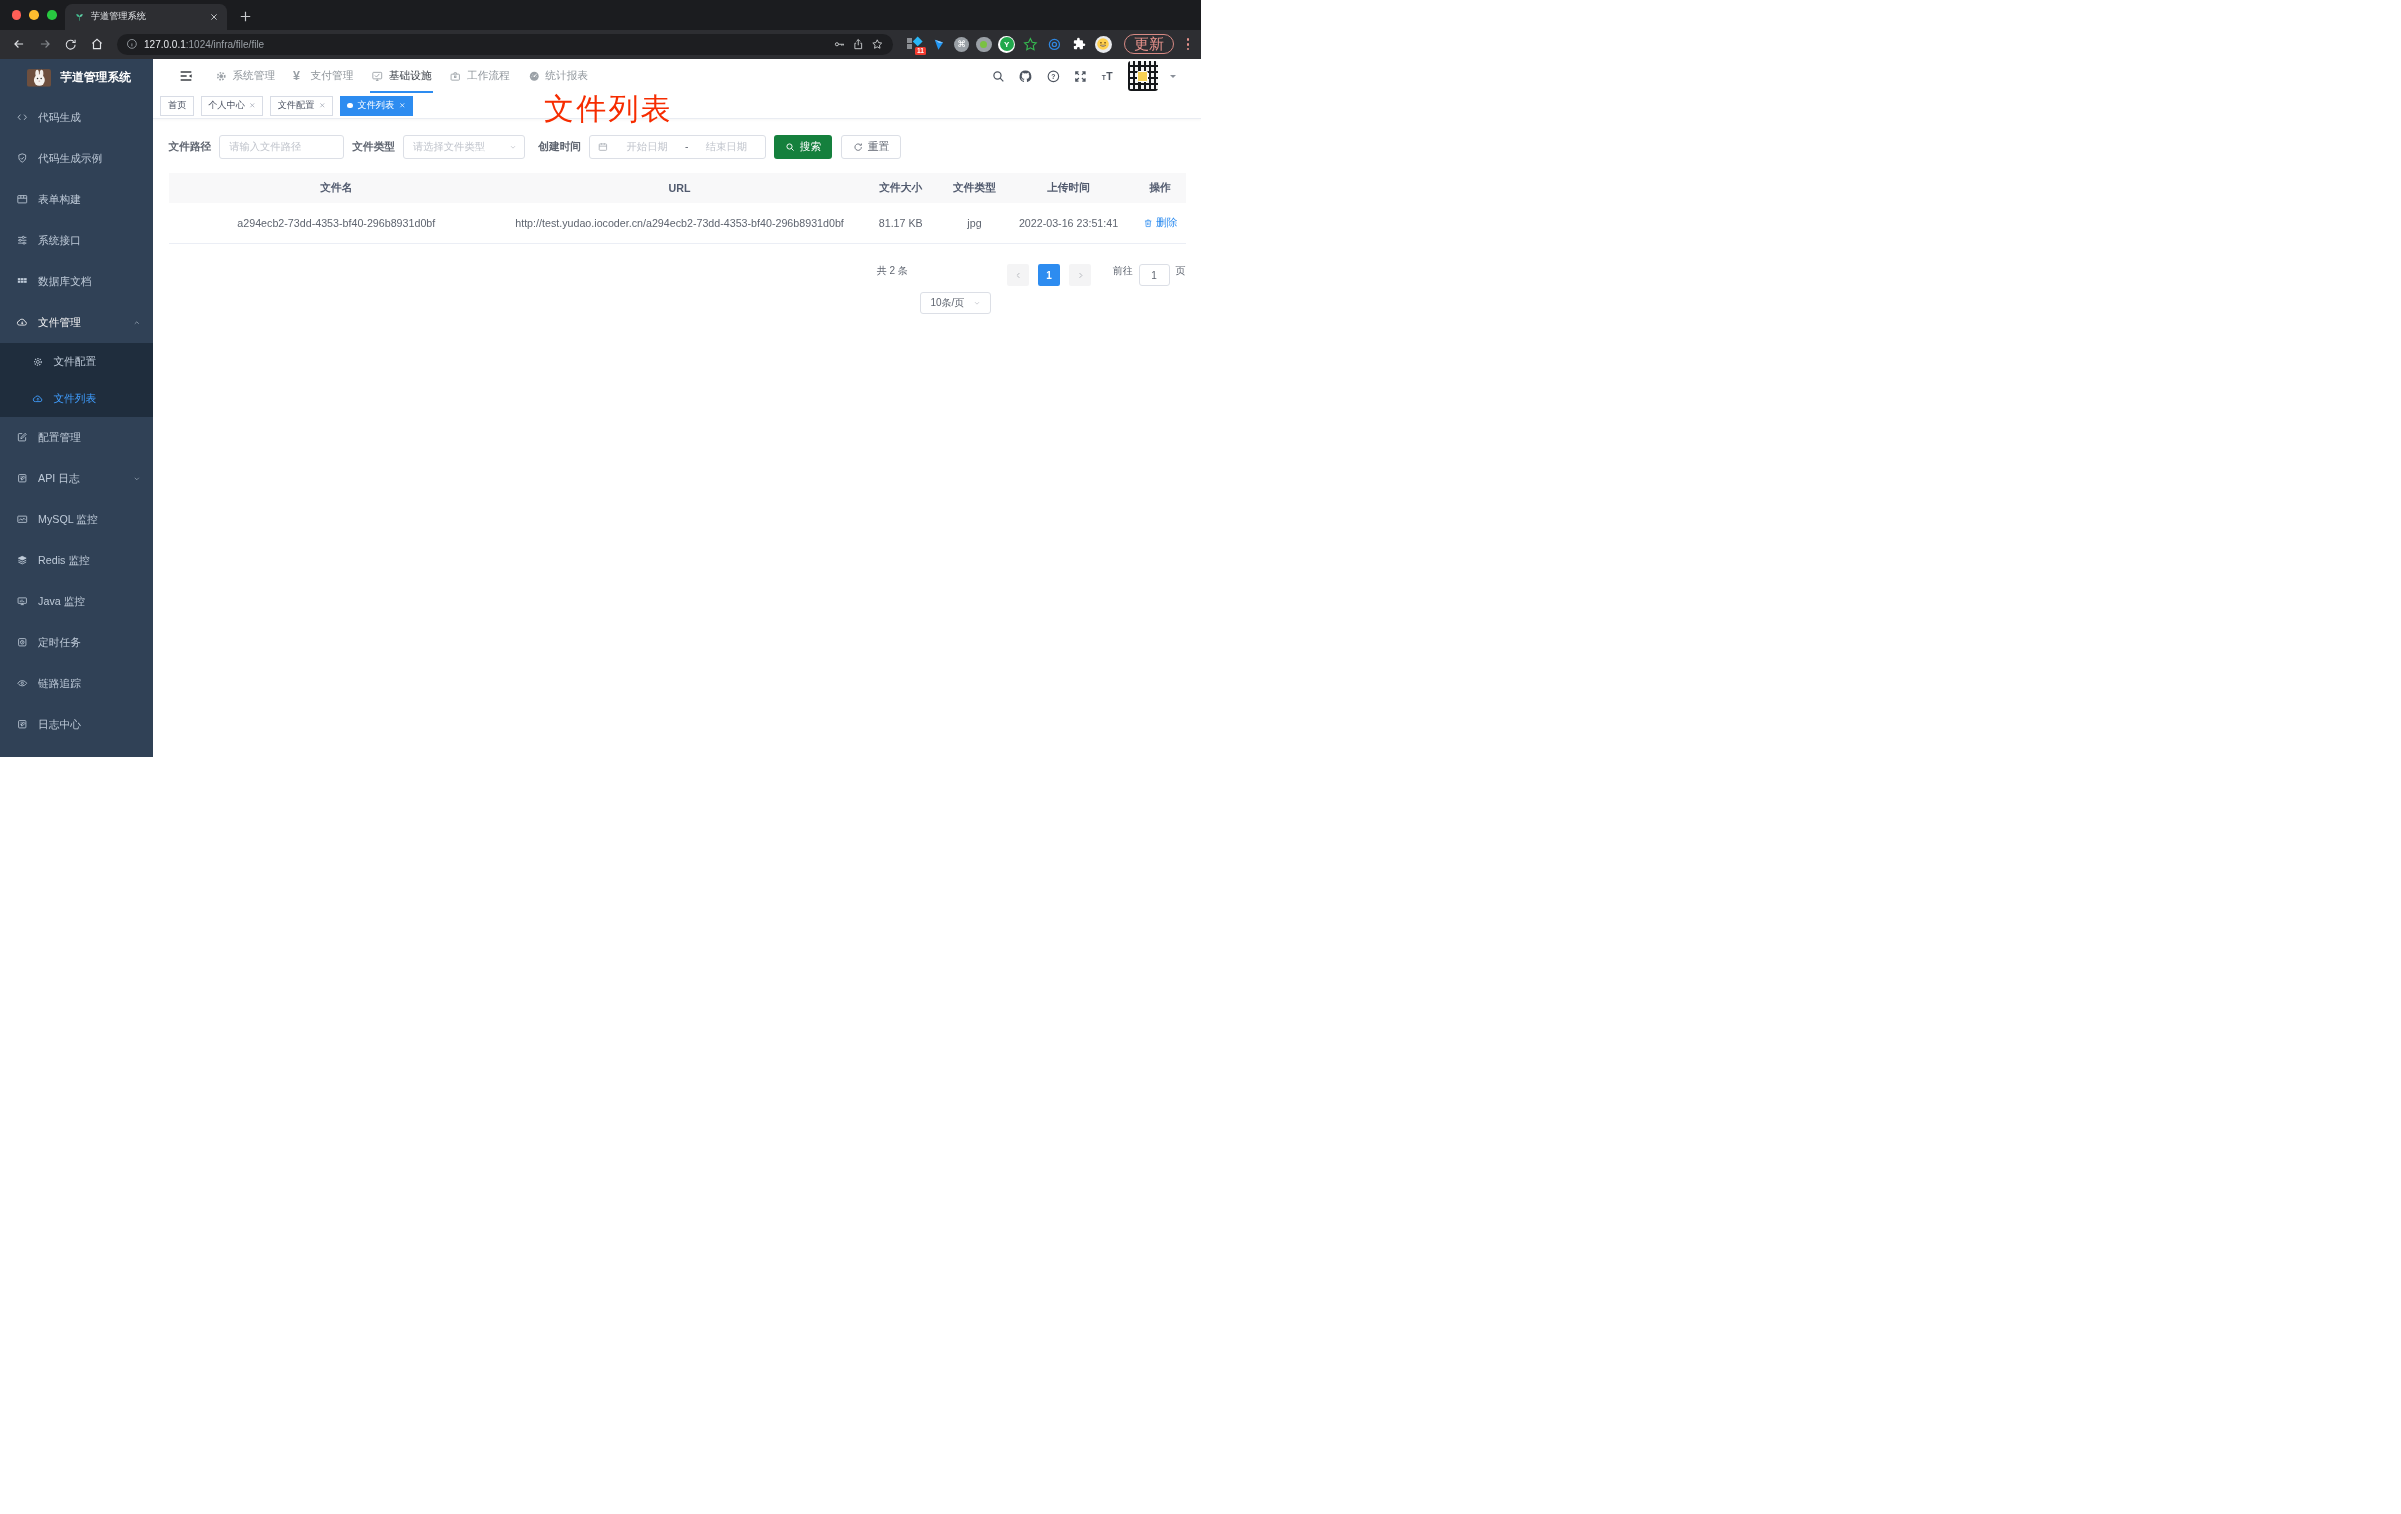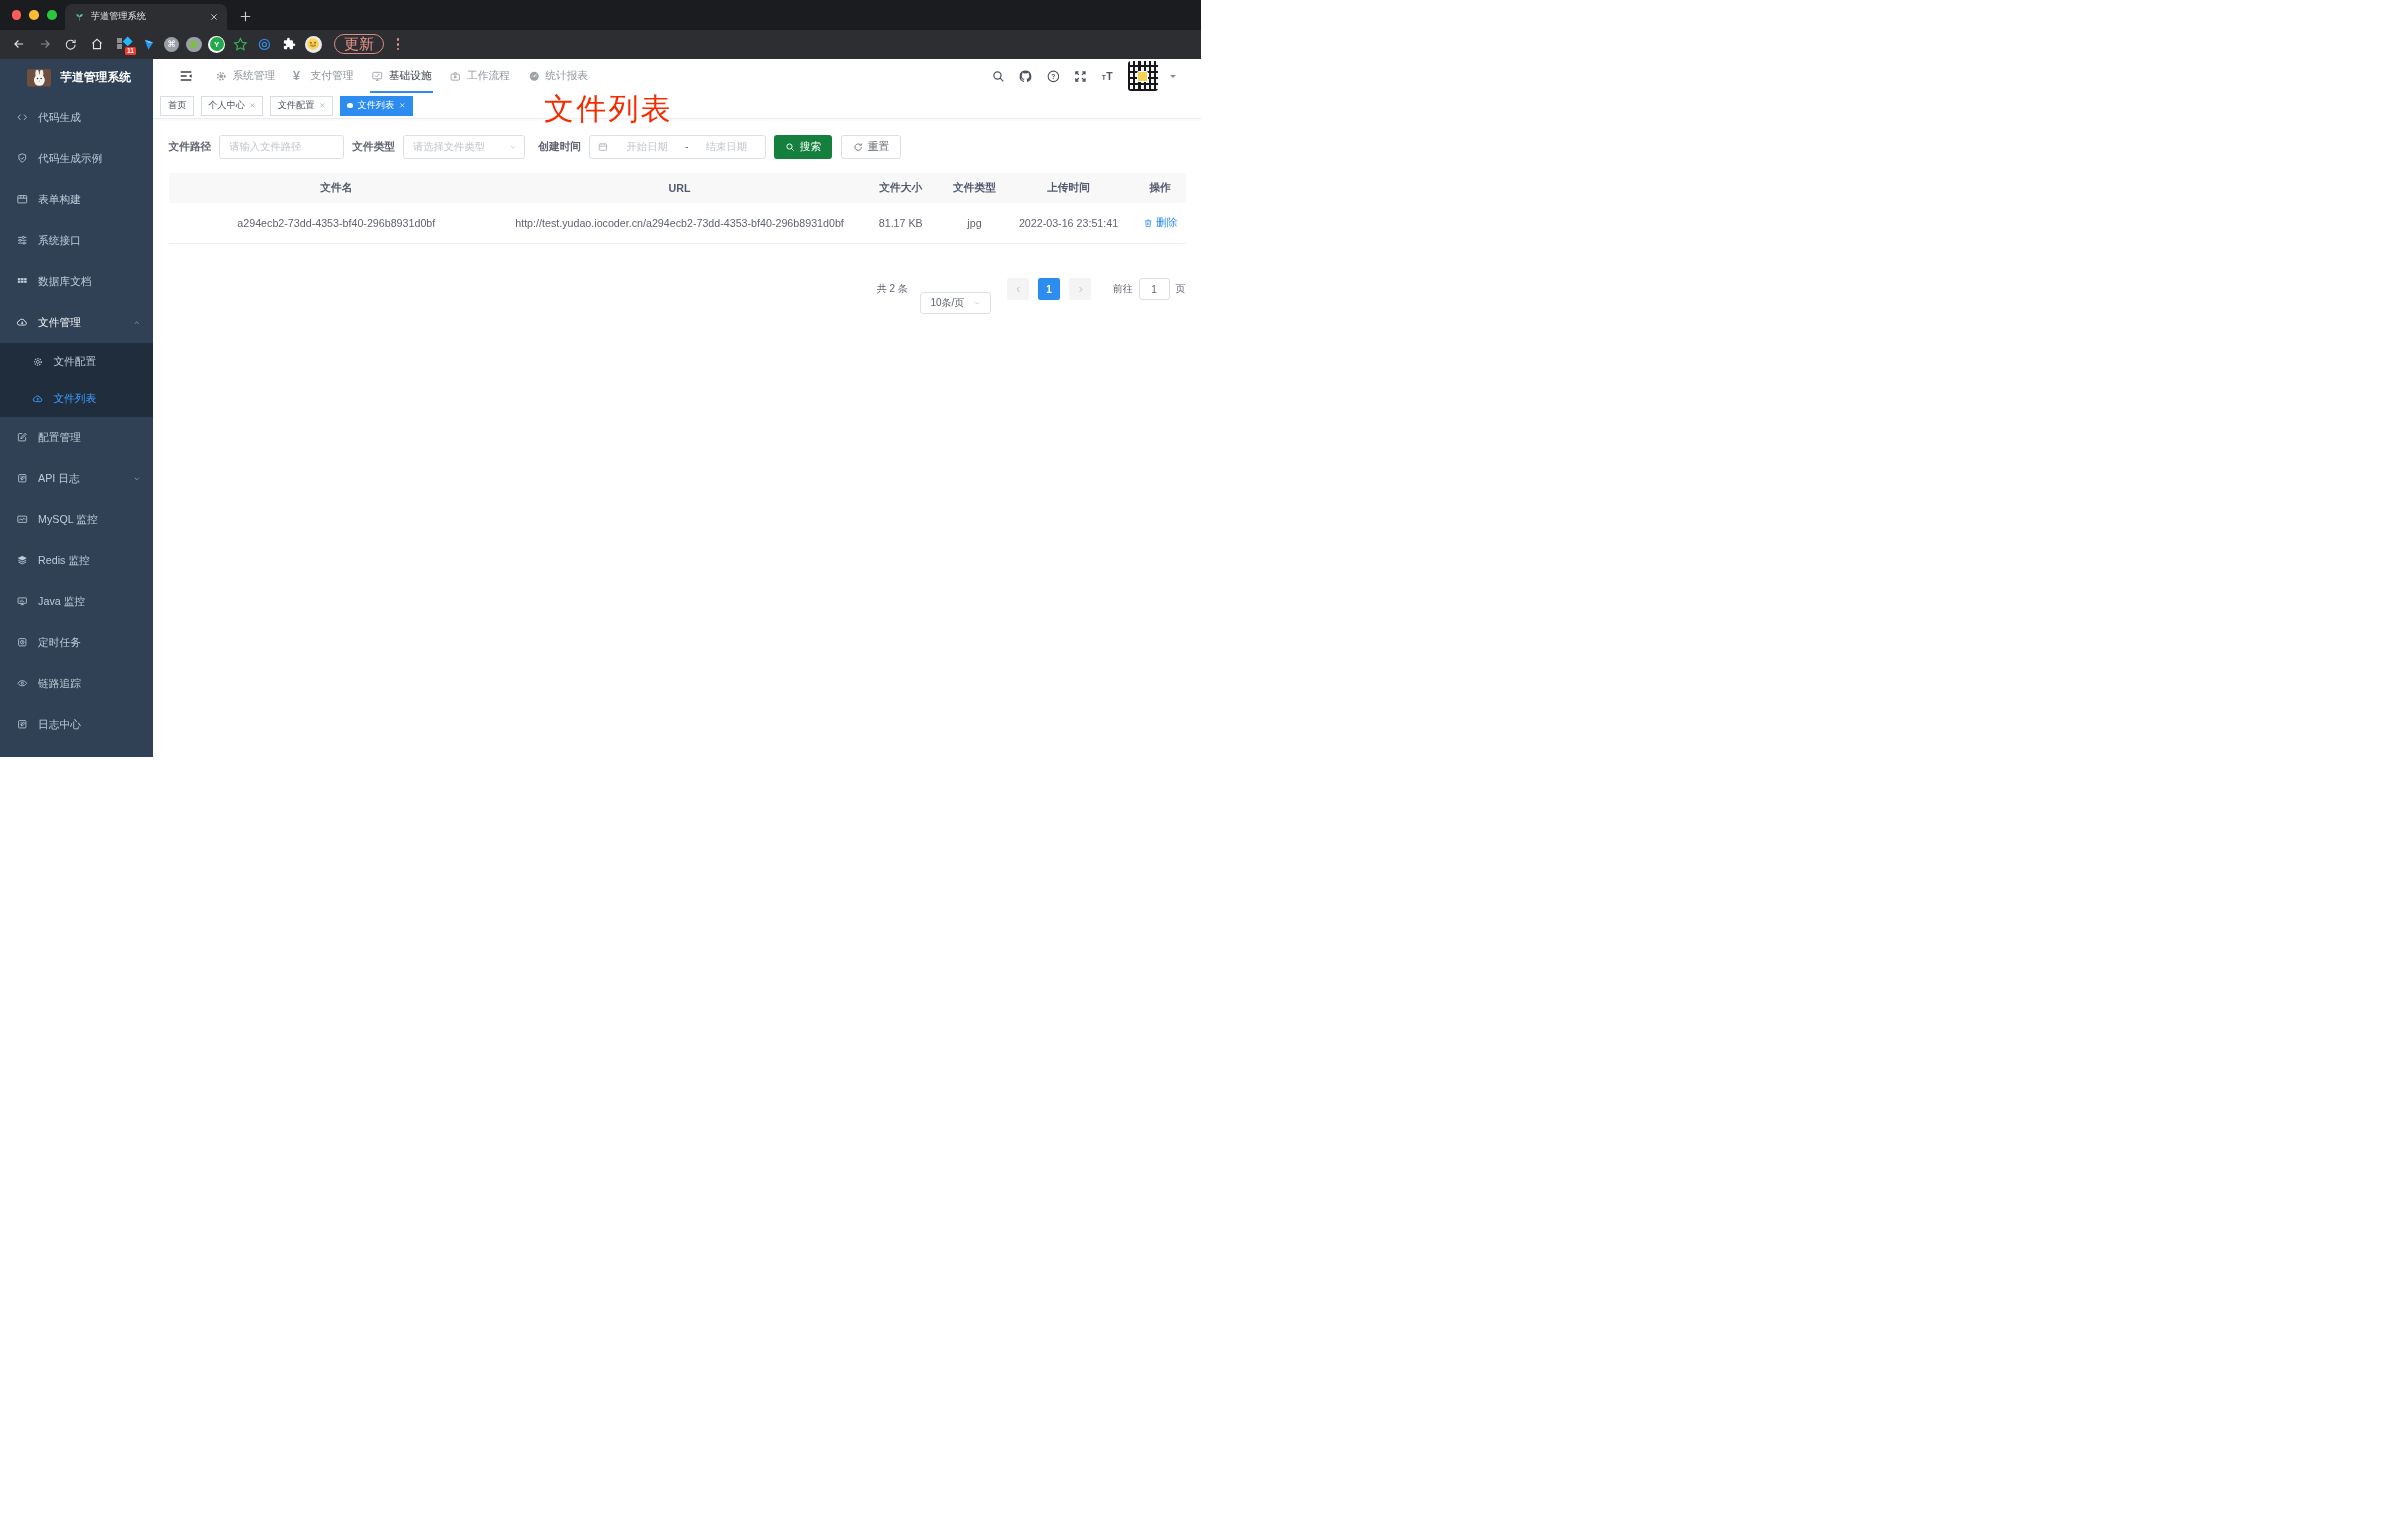--- a/index.html
+++ b/index.html
@@ -109,21 +109,21 @@
                 display:grid; place-items:center; color:#5f6368; cursor:pointer; }
 
   table { width:100%; border-collapse:collapse; table-layout:fixed; }
   thead th { background:#f8f8f9; height:30px; font-size:10.7px; color:#515a6e; font-weight:700; text-align:center; }
   tbody td { text-align:center; font-size:10.7px; color:#5f6570; border-bottom:0.7px solid #ebeef5;
              padding:11px 5.9px; line-height:1.55; }
   td.wrap { word-break:break-all; }
   .op-link { color:#2d8cf0; display:inline-flex; align-items:center; gap:3px; cursor:pointer; }
   .op-link svg { width:10.3px; height:10.3px; }
 
-  .pager { display:flex; align-items:center; justify-content:flex-end; margin-top:20px; font-size:10px; color:#5f6570; }
+  .pager { display:flex; justify-content:flex-end; margin-top:20px; font-size:10px; color:#5f6570; }
   .p-total { margin-right:12.5px; }
   .psel { width:71px; height:21.4px; border:0.7px solid #dcdfe6; border-radius:3px; display:flex; align-items:center;
           justify-content:center; gap:8.9px; color:#5f6570; margin-right:16px; cursor:pointer;margin-top:28px; }
   .pbtn { min-width:21.4px; height:21.4px; background:#f4f4f5; border-radius:2.2px; display:grid; place-items:center;
           color:#aeb1b7; cursor:pointer; }
   .pcur { background:#2d8cf0; color:#fff; font-weight:700; font-size:10px; margin:0 9.6px; }
   .pnext { margin-right:22px; }
   .goto-lbl { margin-right:5.9px; }
   .goto-input { width:31px; height:21.4px; border:0.7px solid #dcdfe6; border-radius:3px; text-align:center;
                 font-size:10px; color:#5f6570; outline:none; margin-right:5.9px; font-family:inherit; }
@@ -171,20 +171,37 @@
       <svg width="13.3" height="13.3" viewBox="0 0 24 24" fill="none" stroke="currentColor" stroke-width="2">
           <path d="M20 12a8 8 0 1 1-2.3-5.6"></path>
           <path d="M20 3v5h-5" fill="none"></path>
         </svg>
       </span>
     <span class="tbtn">
       <svg width="14" height="14" viewBox="0 0 24 24" fill="none" stroke="currentColor" stroke-width="2">
           <path d="M4 11l8-7 8 7M6 9.5V20h12V9.5"></path>
         </svg>
       </span>
+    <div class="urlpill">
+      <svg class="pill-ic" width="11.8" height="11.8" viewBox="0 0 24 24" fill="none" stroke="#9aa0a6" stroke-width="1.8">
+          <circle cx="12" cy="12" r="9"></circle>
+          <path d="M12 11v6M12 7.2v.2"></path>
+        </svg>
+      <span class="url-text"><b>127.0.0.1</b><span>:1024/infra/file/file</span></span>
+      <svg class="pill-ic" width="12.5" height="12.5" viewBox="0 0 24 24" fill="none" stroke="currentColor" stroke-width="1.8">
+          <circle cx="7.5" cy="12" r="3"></circle>
+          <path d="M10.5 12H21M17 12v3M20 12v2.3"></path>
+        </svg>
+      <svg class="pill-ic" width="12.5" height="12.5" viewBox="0 0 24 24" fill="none" stroke="currentColor" stroke-width="1.8">
+          <path d="M12 14V3M8.5 6.5L12 3l3.5 3.5M8 10H5.5v10.5h13V10H16"></path>
+        </svg>
+      <svg class="pill-ic" width="12.5" height="12.5" viewBox="0 0 24 24" fill="none" stroke="currentColor" stroke-width="1.8">
+          <path d="M12 3.5l2.6 5.3 5.9.9-4.3 4.1 1 5.9-5.2-2.8-5.2 2.8 1-5.9-4.3-4.1 5.9-.9z"></path>
+        </svg>
+    </div>
     <div class="exts">
       <span class="ext">
         <i class="sq" style="top:2.2px"></i>
           <i class="sq" style="top:8.9px"></i>
           <i class="diam"></i>
         <b class="ext-badge">11</b>
       </span>
       <span class="ext">
         <svg width="13.3" height="13.3" viewBox="0 0 24 24">
             <path fill="#2196f3" d="M5 3l15 5-8.5 13z"></path>

